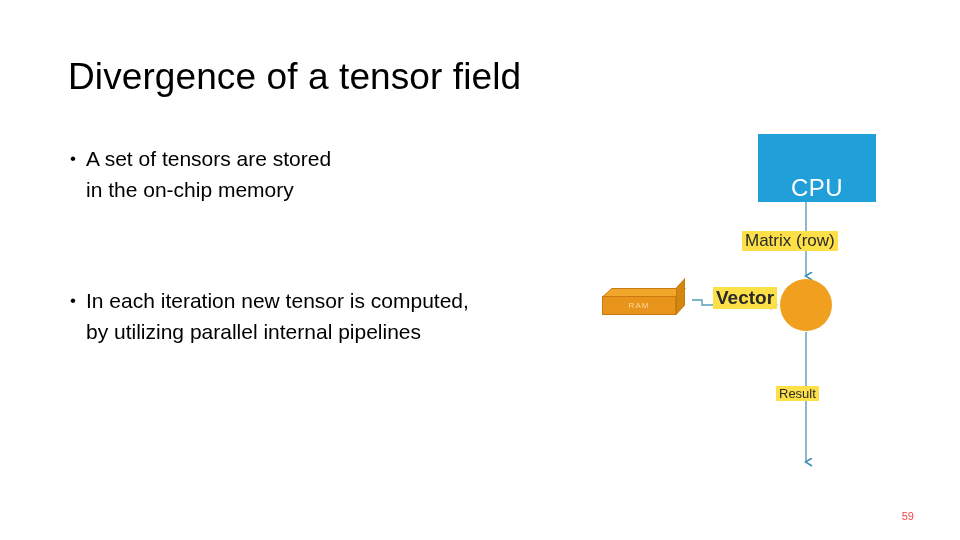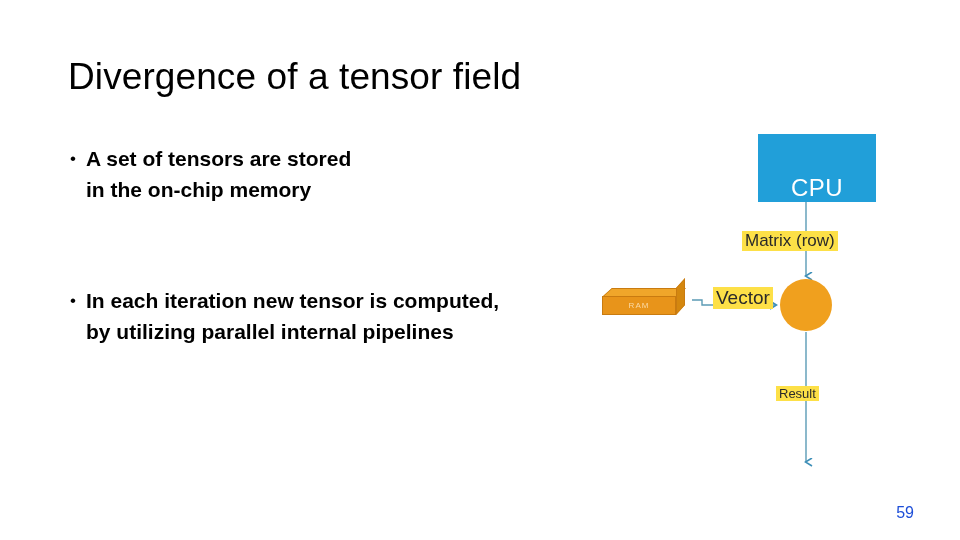--- a/index.html
+++ b/index.html
@@ -59,21 +59,20 @@
     width: 16px;
     flex: 0 0 16px;
     font-size: 17px;
     line-height: 31px;
     text-align: left;
     color: #000000;
   }
   .bullet-text {
     flex: 1 1 auto;
     white-space: pre-line;
-    font-weight: bold;
   }
 
   
   .diagram {
     position: absolute;
     left: 580px;
     top: 118px;
     width: 360px;
     height: 365px;
   }
@@ -117,20 +116,21 @@
     white-space: nowrap;
   }
   .label-matrix {
     left: 162px;
     top: 113px;
   }
   .label-vector {
     left: 133px;
     top: 169px;
     font-size: 19px;
+    font-weight: bold;
   }
   .label-result {
     left: 196px;
     top: 268px;
     font-size: 13px;
   }
 
   
   .circle-node {
     position: absolute;
@@ -195,22 +195,22 @@
     font-size: 8px;
     letter-spacing: 1px;
     color: #FAD9A4;
   }
 
   
   .page-number {
     position: absolute;
     right: 46px;
     bottom: 18px;
-    font-size: 16px;
-    color: #1d4ed8;
+    font-size: 11px;
+    color: #ef4444;
   }
 </style>
 </head>
 <body>
 
 <div class="slide">
 
   <div class="slide-title">Divergence of a tensor field</div>
 
   <div class="body-block">

